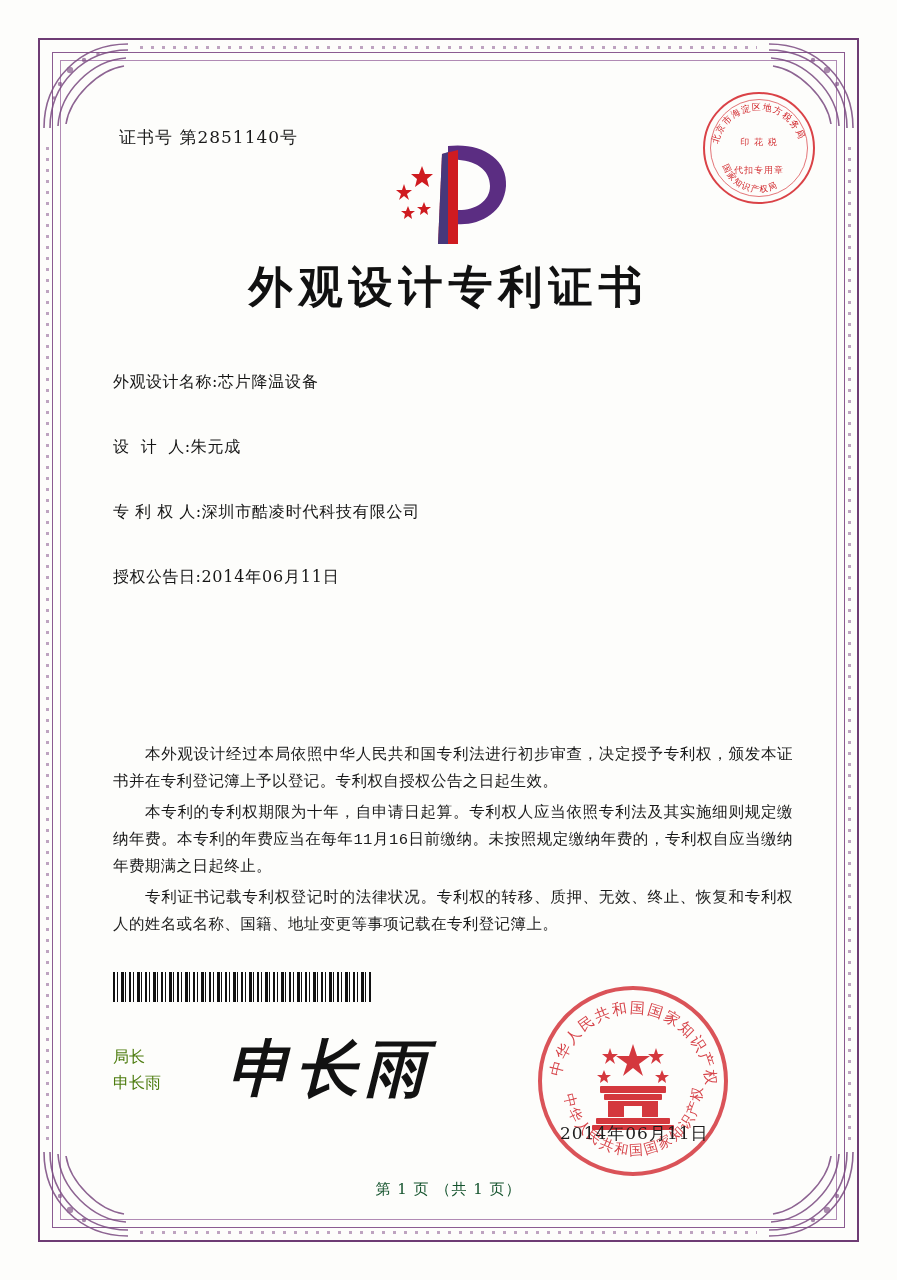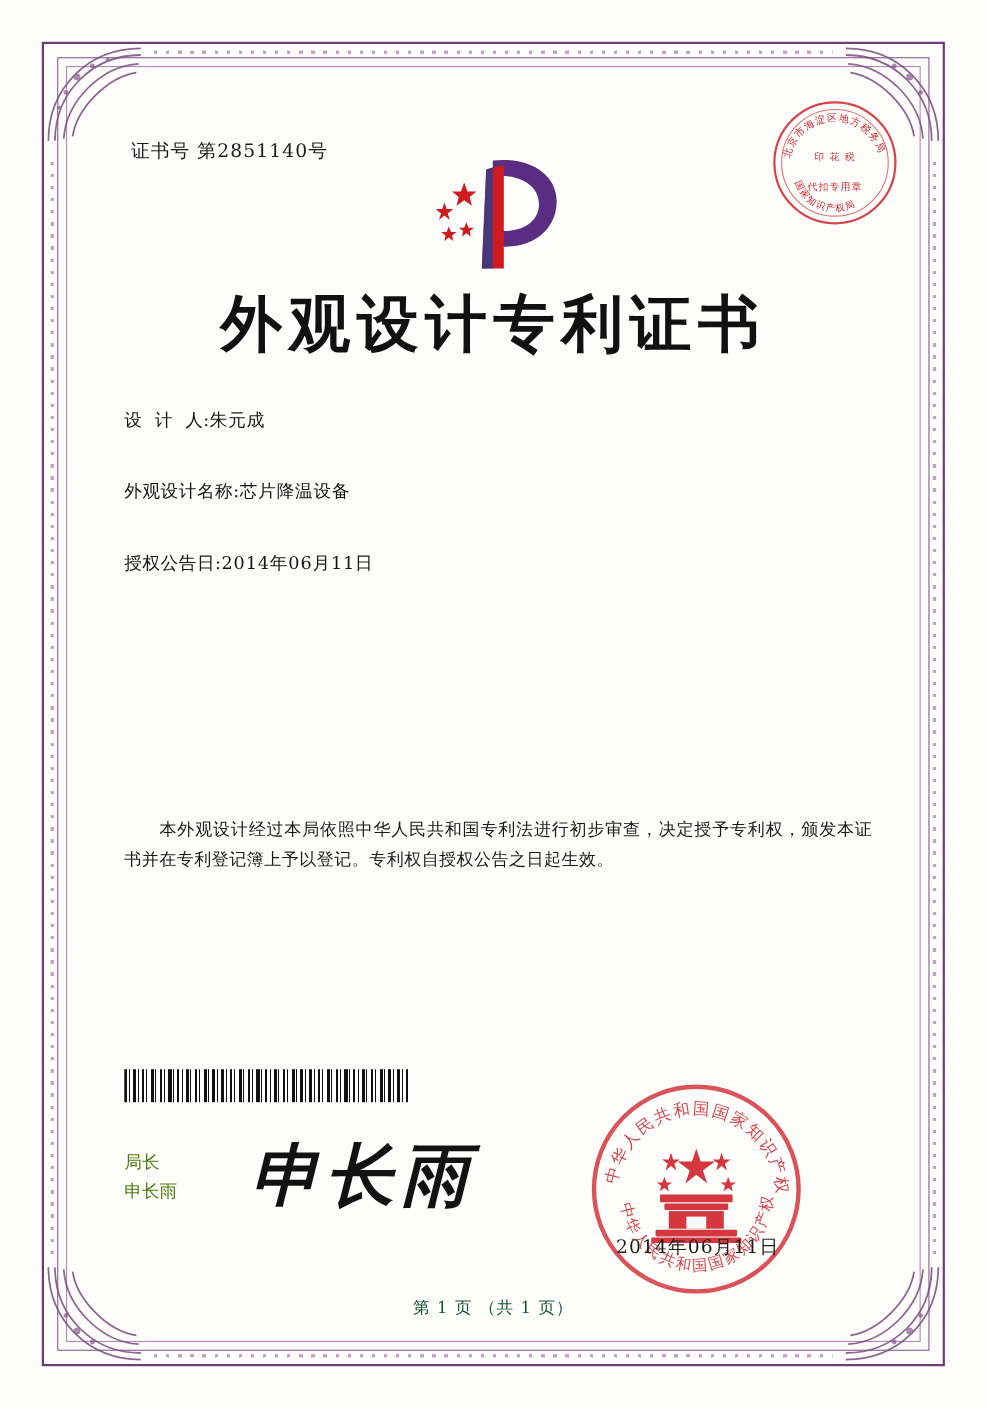--- a/index.html
+++ b/index.html
@@ -146,21 +146,21 @@
 
   
   .doc-title {
     position: absolute;
     left: 0;
     right: 0;
     top: 258px;
     text-align: center;
     font-family: "DejaVu Serif", "Liberation Serif", serif;
     font-weight: bold;
-    font-size: 56px;
+    font-size: 44px;
     letter-spacing: 6px;
     color: #111;
   }
 
   
   .fields {
     position: absolute;
     left: 113px;
     top: 372px;
     width: 700px;
@@ -395,35 +395,41 @@
         <polygon points="26,66 28,71 33,71 29,74 30,79 26,76 22,79 23,74 19,71 24,71"></polygon>
         <polygon points="42,62 44,67 49,67 45,70 46,75 42,72 38,75 39,70 35,67 40,67"></polygon>
       </g>
     </svg>
   </div>
 
   <div class="doc-title">外观设计专利证书</div>
 
   <div class="fields">
     <div class="field">
+      <span class="flabel">外观设计名称:</span>
+      <span class="fvalue">芯片降温设备</span>
+    </div>
+    <div class="field">
       <span class="flabel">设  计  人:</span>
       <span class="fvalue">朱元成</span>
     </div>
     <div class="field">
-      <span class="flabel">外观设计名称:</span>
-      <span class="fvalue">芯片降温设备</span>
+      <span class="flabel">专 利 权 人:</span>
+      <span class="fvalue">深圳市酷凌时代科技有限公司</span>
     </div>
     <div class="field">
       <span class="flabel">授权公告日:</span>
       <span class="fvalue">2014年06月11日</span>
     </div>
   </div>
 
   <div class="body-text">
     <p>本外观设计经过本局依照中华人民共和国专利法进行初步审查，决定授予专利权，颁发本证书并在专利登记簿上予以登记。专利权自授权公告之日起生效。</p>
+    <p>本专利的专利权期限为十年，自申请日起算。专利权人应当依照专利法及其实施细则规定缴纳年费。本专利的年费应当在每年11月16日前缴纳。未按照规定缴纳年费的，专利权自应当缴纳年费期满之日起终止。</p>
+    <p>专利证书记载专利权登记时的法律状况。专利权的转移、质押、无效、终止、恢复和专利权人的姓名或名称、国籍、地址变更等事项记载在专利登记簿上。</p>
   </div>
 
   <div class="barcode"></div>
 
   <div class="sig-label">
     <div>局长</div>
     <div>申长雨</div>
   </div>
   <div class="signature">申长雨</div>
 

